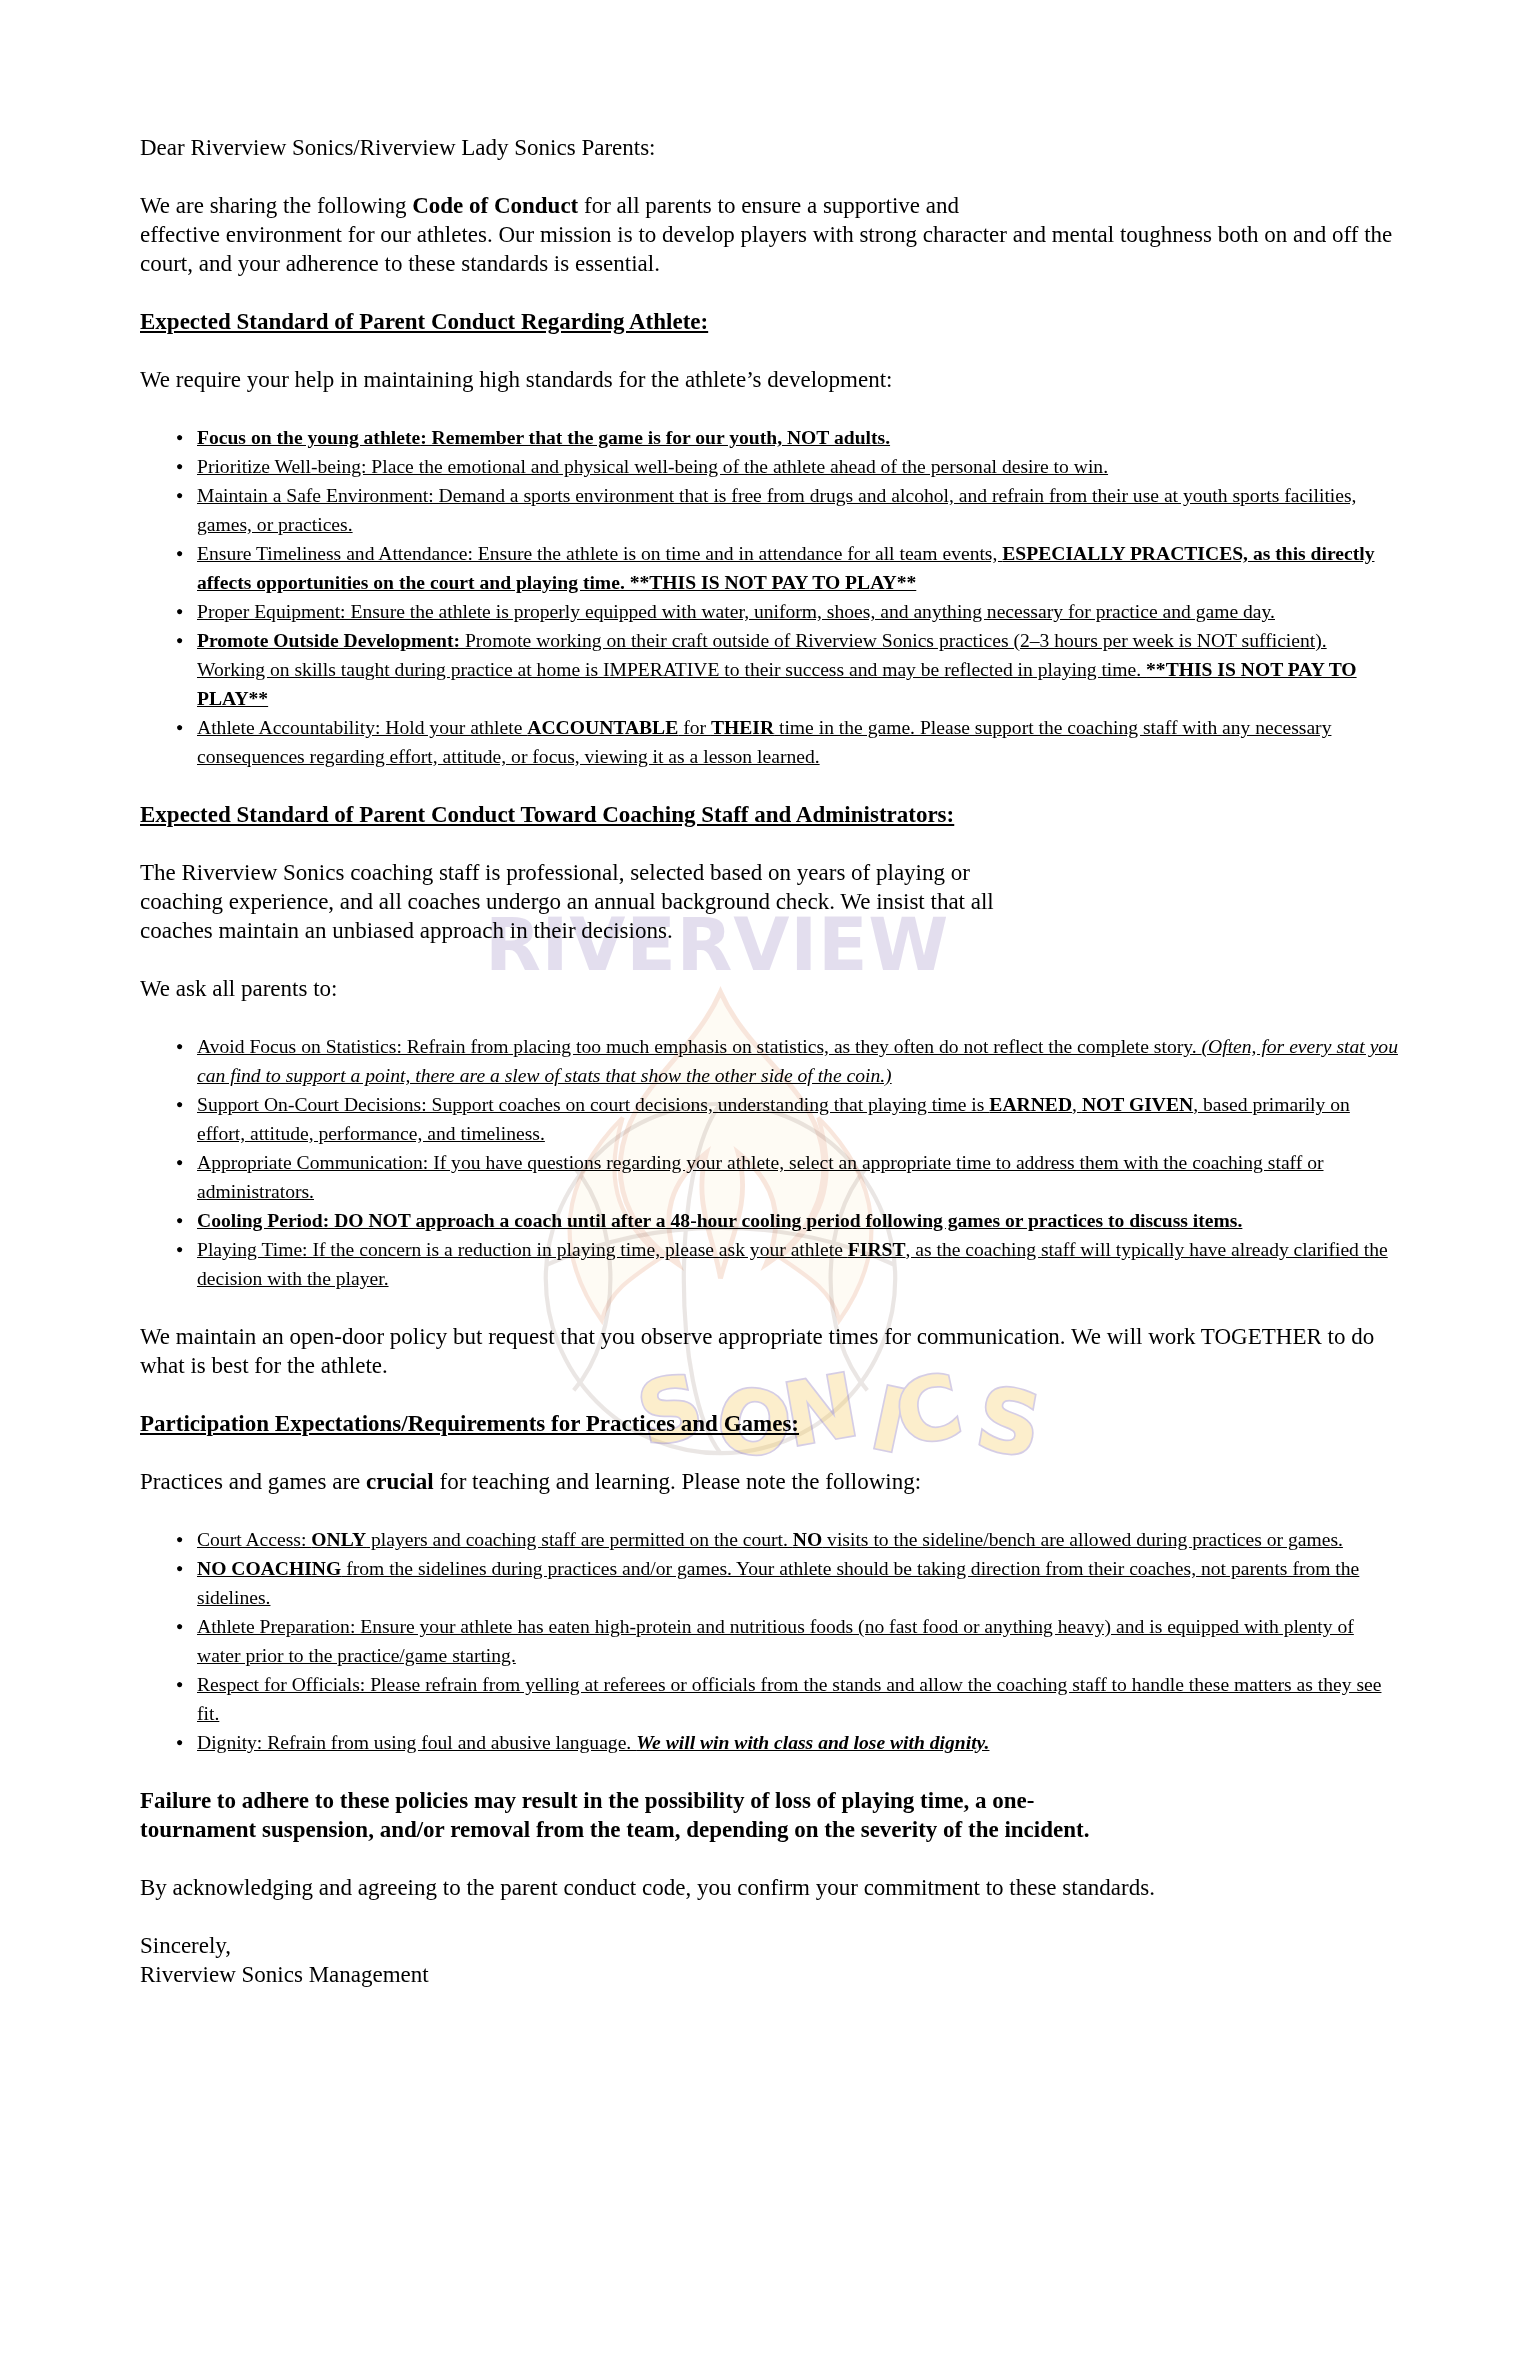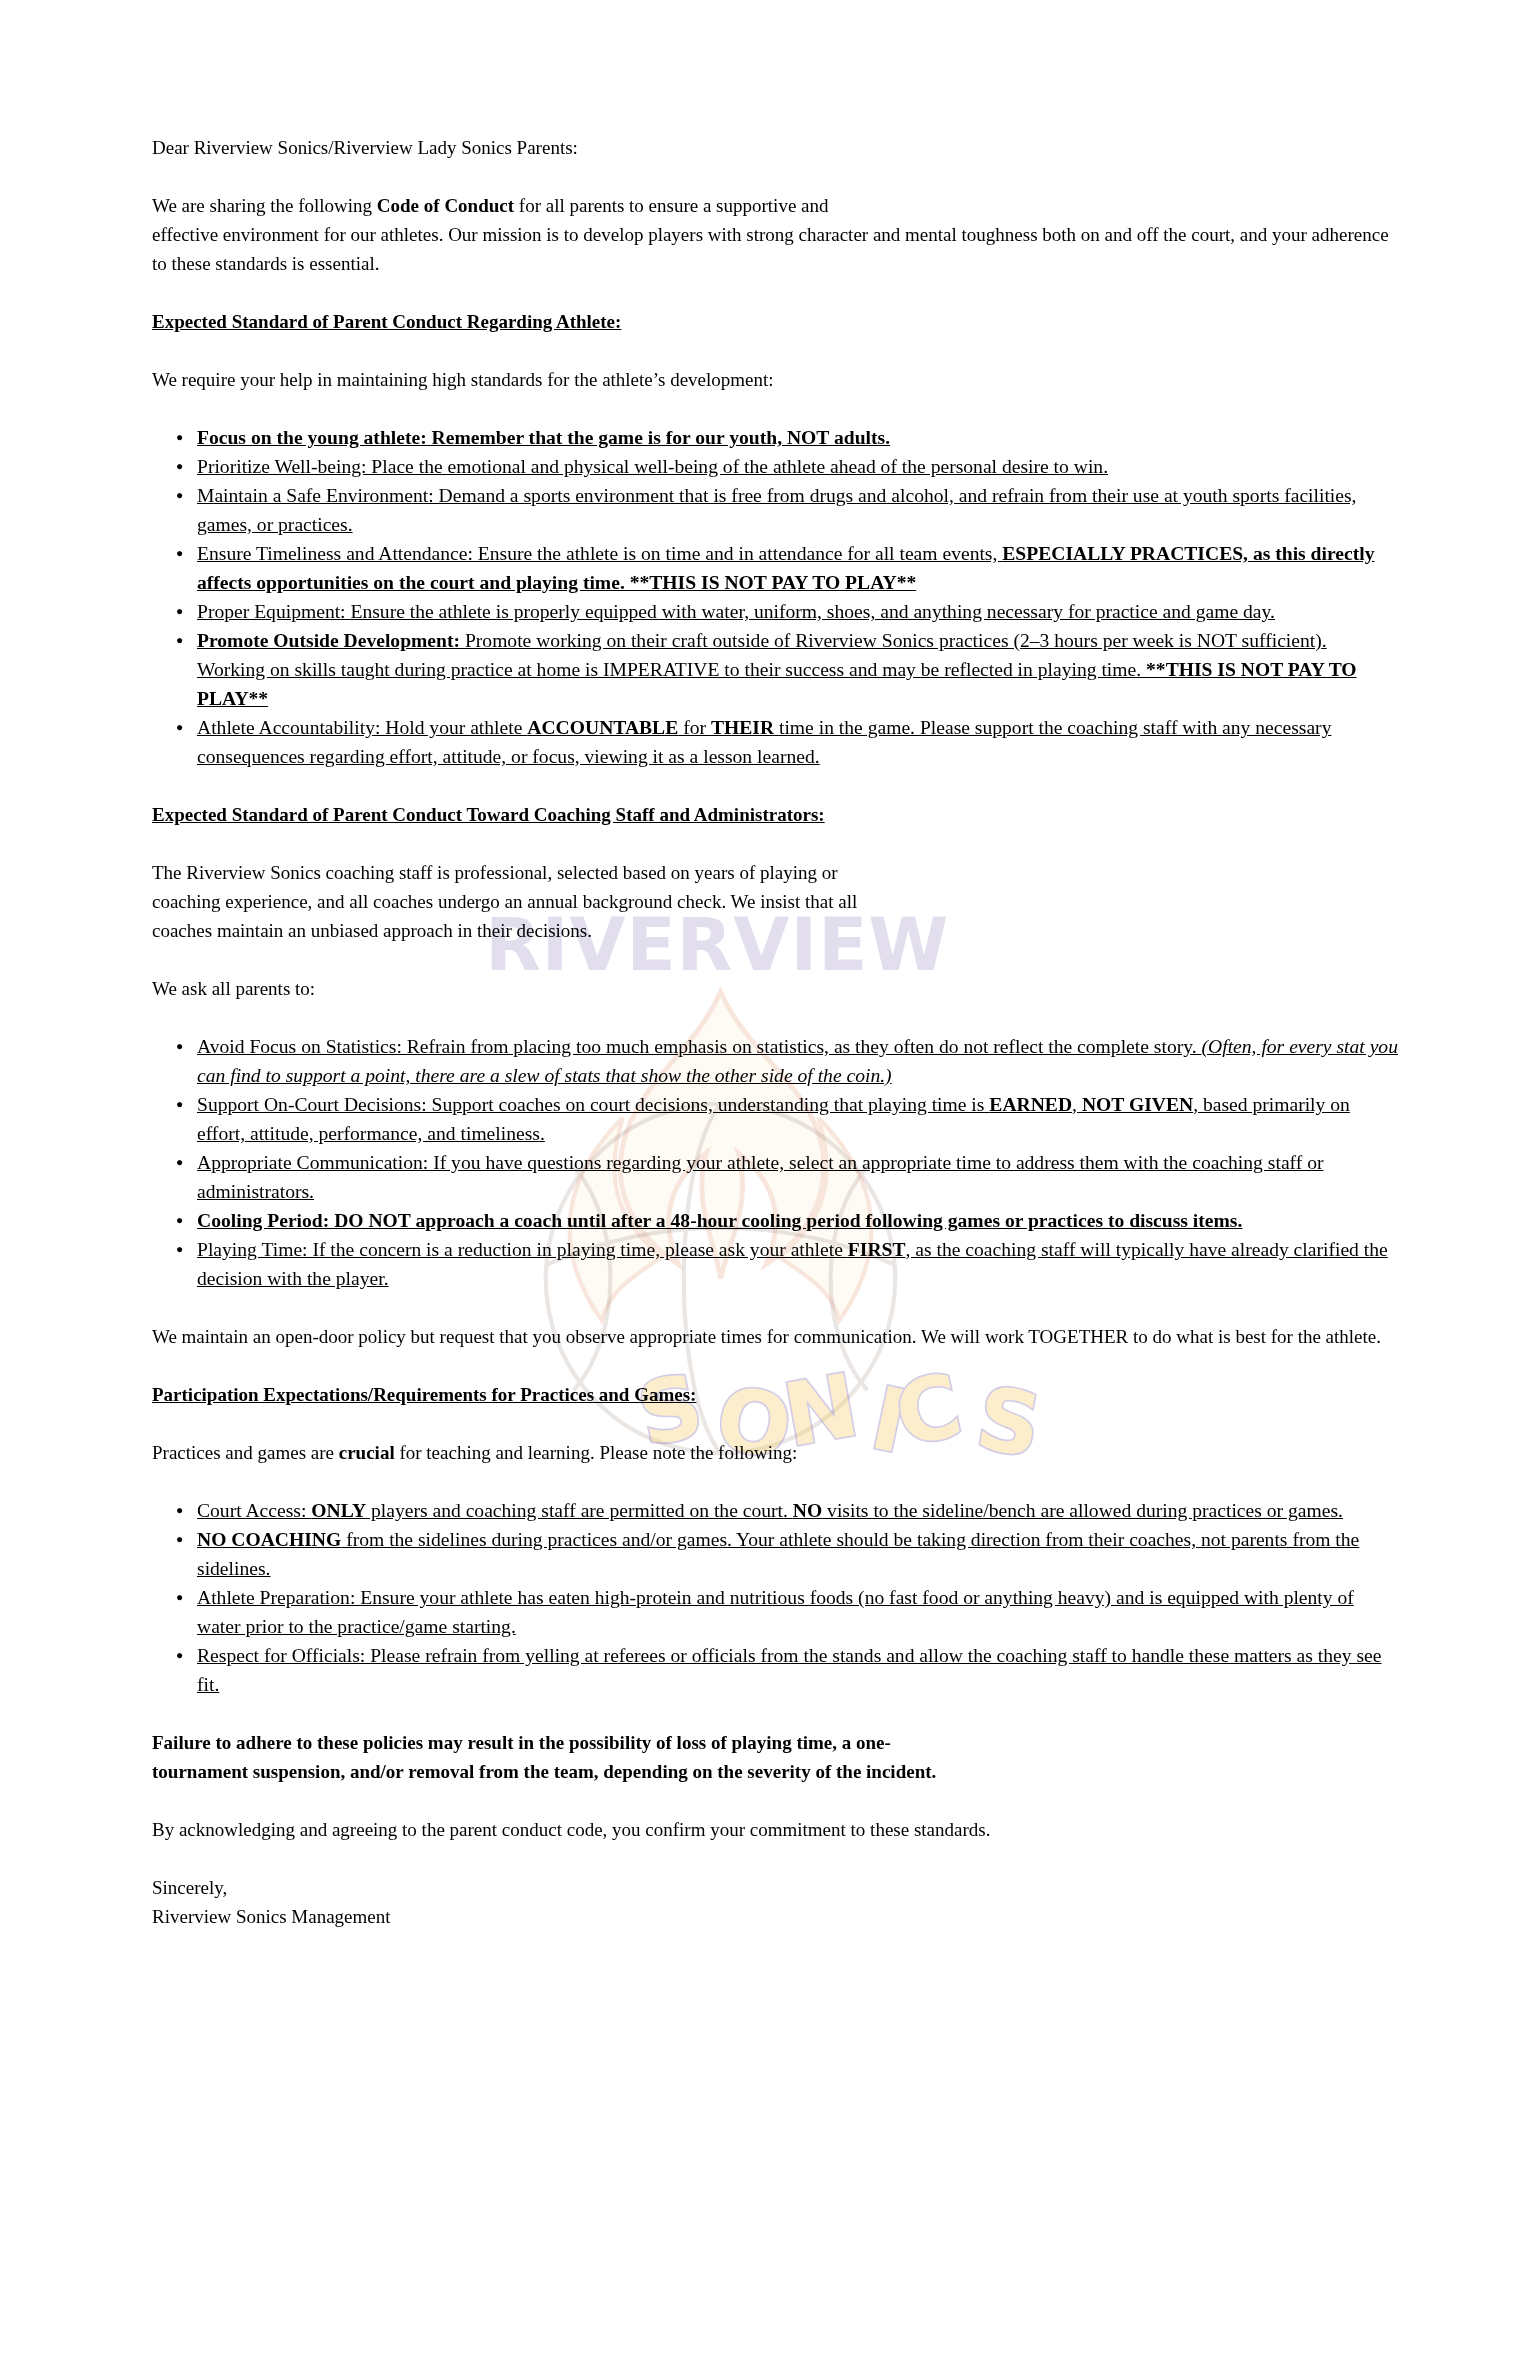--- a/index.html
+++ b/index.html
@@ -20,22 +20,22 @@
     top:887px;
     width:657px;
     height:741px;
     pointer-events:none;
   }
   .letter {
     position:relative;
     padding:133px 140px 0 140px;
   }
   .letter p, .letter h3 {
-    margin:0 0 29px 12px;
-    font-size:19px;
+    margin:0 0 29px 0;
+    font-size:23px;
     font-weight:normal;
   }
   .letter h3 {
     font-weight:bold;
     text-decoration:underline;
   }
   .letter ul {
     margin:0 0 29px 0;
     padding:0;
     list-style:none;
@@ -122,20 +122,21 @@
         <li><span>Playing Time: If the concern is a reduction in playing time, please ask your athlete </span><span class="b">FIRST</span><span>, as the coaching staff will typically have already clarified the decision with the player.</span></li>
       </ul>
       <p><span>We maintain an open-door policy but request that you observe appropriate times for communication. We will work TOGETHER to do what is best for the athlete.</span></p>
       <h3><span>Participation Expectations/Requirements for Practices and Games:</span></h3>
       <p><span>Practices and games are </span><span class="b">crucial</span><span> for teaching and learning. Please note the following:</span></p>
       <ul>
         <li><span>Court Access: </span><span class="b">ONLY</span><span> players and coaching staff are permitted on the court. </span><span class="b">NO</span><span> visits to the sideline/bench are allowed during practices or games.</span></li>
         <li><span class="b">NO COACHING</span><span> from the sidelines during practices and/or games. Your athlete should be taking direction from their coaches, not parents from the sidelines.</span></li>
         <li><span>Athlete Preparation: Ensure your athlete has eaten high-protein and nutritious foods (no fast food or anything heavy) and is equipped with plenty of water prior to the practice/game starting.</span></li>
         <li><span>Respect for Officials: Please refrain from yelling at referees or officials from the stands and allow the coaching staff to handle these matters as they see fit.</span></li>
+        <li><span>Dignity: Refrain from using foul and abusive language. </span><span class="b i">We will win with class and lose with dignity.</span></li>
       </ul>
       <p><span class="b">Failure to adhere to these policies may result in the possibility of loss of playing time, a one-</span><br><span class="b">tournament suspension, and/or removal from the team, depending on the severity of the incident.</span></p>
       <p><span>By acknowledging and agreeing to the parent conduct code, you confirm your commitment to these standards.</span></p>
       <p><span>Sincerely,</span><br><span>Riverview Sonics Management</span></p>
     </div>
 
 </div>
 
 
 </body></html>

